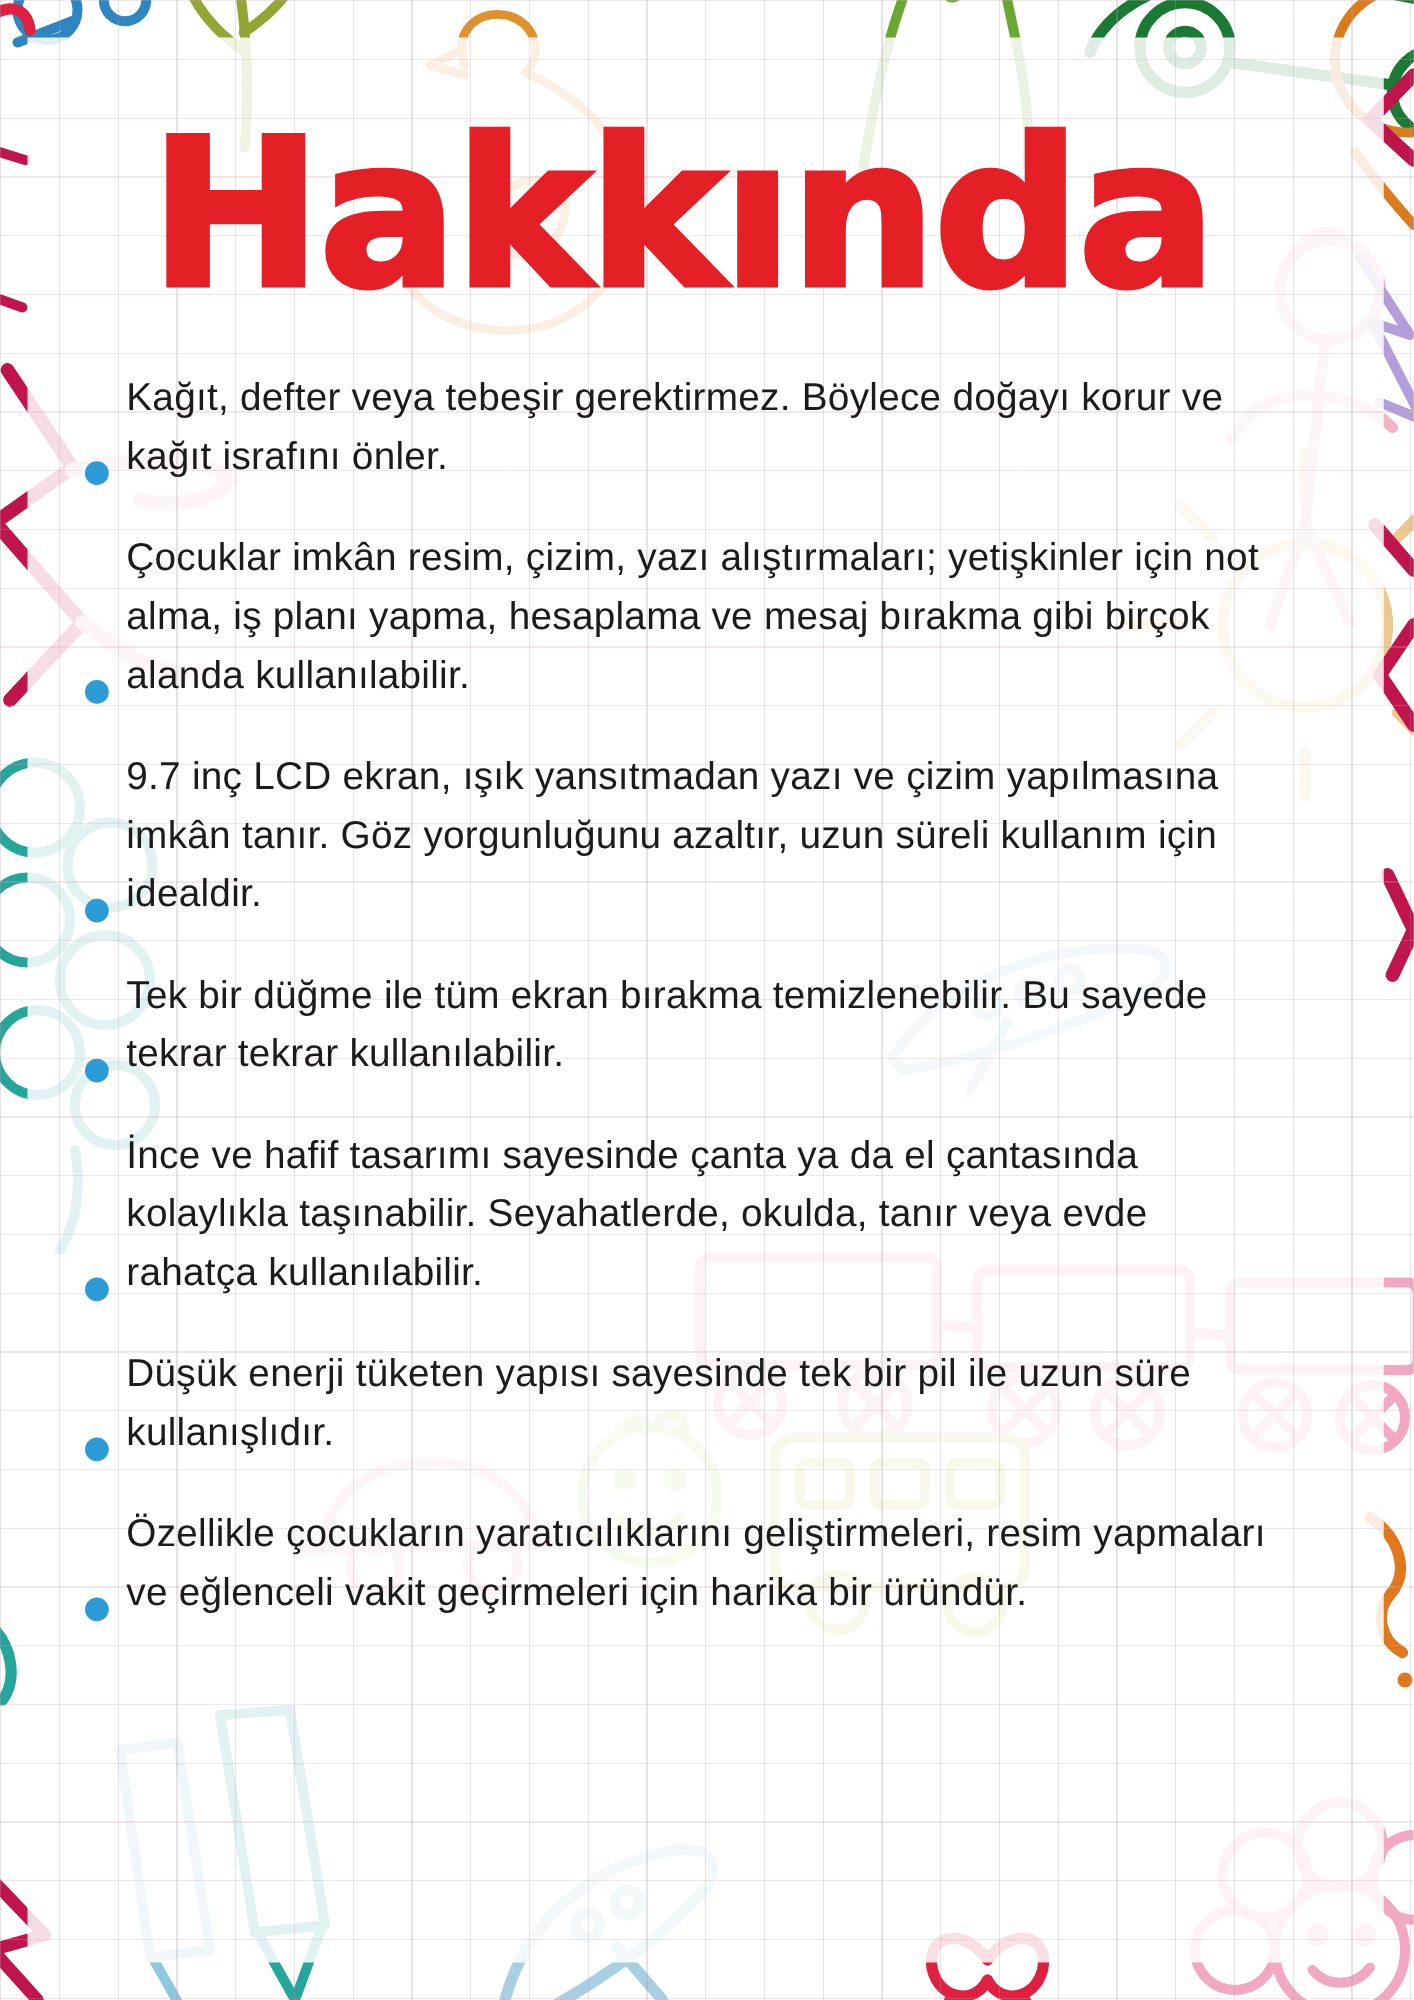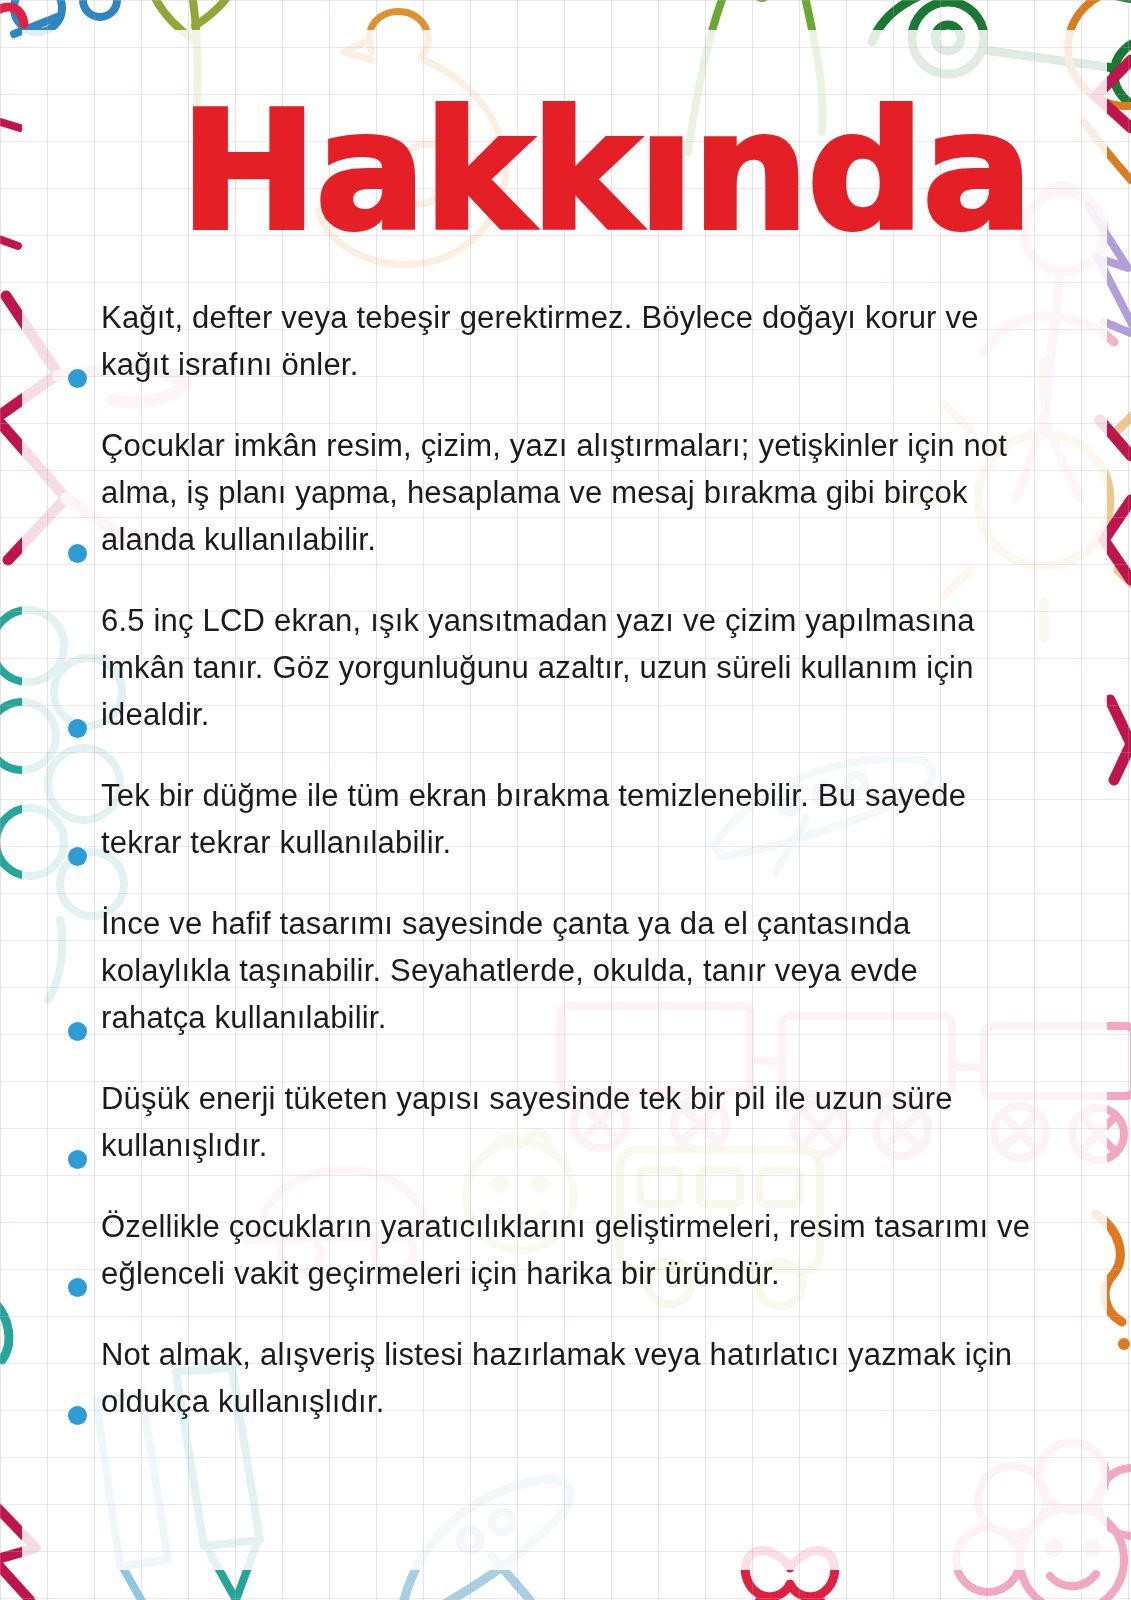--- a/index.html
+++ b/index.html
@@ -9,21 +9,21 @@
 
   
   .doodles{position:absolute;inset:0;width:100%;height:100%}
   .overlay{position:absolute;top:30px;left:22px;right:24px;bottom:30px;
            background:rgba(255,255,255,0.86)}
   .grid{position:absolute;inset:0;pointer-events:none;background:
     repeating-linear-gradient(to right, rgba(172,158,170,0.30) 0 1px, transparent 1px 47px),
     repeating-linear-gradient(to bottom, rgba(206,172,186,0.28) 0 1px, transparent 1px 47px)}
 
   .content{position:absolute;inset:0;padding:82px 100px 0 60px}
-  .title{margin:0 0 32px 0;text-align:right;
+  .title{margin:0 0 32px 0;text-align:center;
          font-family:"DejaVu Sans",sans-serif;font-weight:bold;
          font-size:164px;line-height:1.1;letter-spacing:-2px;
          color:var(--title-red,#e41f26);-webkit-text-stroke:4px var(--title-red,#e41f26)}
   .features{list-style:none;margin:0;padding:0}
   .feature{display:flex;align-items:flex-end;gap:14px;margin-bottom:34px;
            color:var(--text-black,#1b1b1b);font-size:31px;line-height:47px;
            letter-spacing:0.2px}
   .dot{flex:0 0 auto;width:19px;height:19px;border-radius:50%;
        background:var(--bullet-blue,#2d9bd5);margin-top:14px;margin-left:8px}
   .feature-text{display:block}
@@ -210,43 +210,39 @@
           <span class="feature-text">Kağıt, defter veya tebeşir gerektirmez. Böylece doğayı korur ve kağıt israfını önler.</span>
         </li>
 
         <li class="feature">
           <span class="dot"></span>
           <span class="feature-text">Çocuklar imkân resim, çizim, yazı alıştırmaları; yetişkinler için not alma, iş planı yapma, hesaplama ve mesaj bırakma gibi birçok alanda kullanılabilir.</span>
         </li>
 
         <li class="feature">
           <span class="dot"></span>
-          <span class="feature-text">6.5 inç LCD ekran, ışık yansıtmadan yazı ve çizim yapılmasına imkân tanır. Göz yorgunluğunu azaltır, uzun süreli kullanım için idealdir.</span>
+          <span class="feature-text">9.7 inç LCD ekran, ışık yansıtmadan yazı ve çizim yapılmasına imkân tanır. Göz yorgunluğunu azaltır, uzun süreli kullanım için idealdir.</span>
         </li>
 
         <li class="feature">
           <span class="dot"></span>
           <span class="feature-text">Tek bir düğme ile tüm ekran bırakma temizlenebilir. Bu sayede tekrar tekrar kullanılabilir.</span>
         </li>
 
         <li class="feature">
           <span class="dot"></span>
           <span class="feature-text">İnce ve hafif tasarımı sayesinde çanta ya da el çantasında kolaylıkla taşınabilir. Seyahatlerde, okulda, tanır veya evde rahatça kullanılabilir.</span>
         </li>
 
         <li class="feature">
           <span class="dot"></span>
           <span class="feature-text">Düşük enerji tüketen yapısı sayesinde tek bir pil ile uzun süre kullanışlıdır.</span>
         </li>
 
         <li class="feature">
           <span class="dot"></span>
-          <span class="feature-text">Özellikle çocukların yaratıcılıklarını geliştirmeleri, resim tasarımı ve eğlenceli vakit geçirmeleri için harika bir üründür.</span>
-        </li>
-
-        <li class="feature">
-          <span class="dot"></span>
-          <span class="feature-text">Not almak, alışveriş listesi hazırlamak veya hatırlatıcı yazmak için oldukça kullanışlıdır.</span>
-        </li>
+          <span class="feature-text">Özellikle çocukların yaratıcılıklarını geliştirmeleri, resim yapmaları ve eğlenceli vakit geçirmeleri için harika bir üründür.</span>
+        </li>
+
       </ul>
   </div>
 
 </div>
 
 </body></html>

